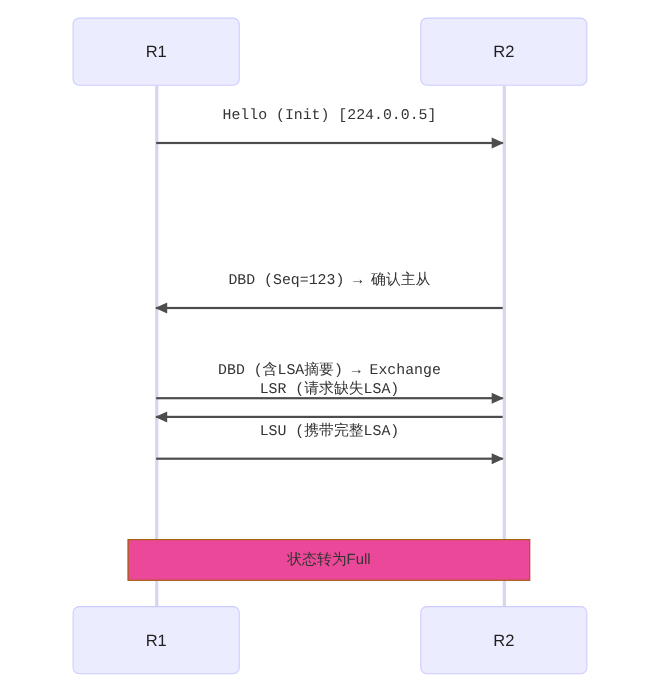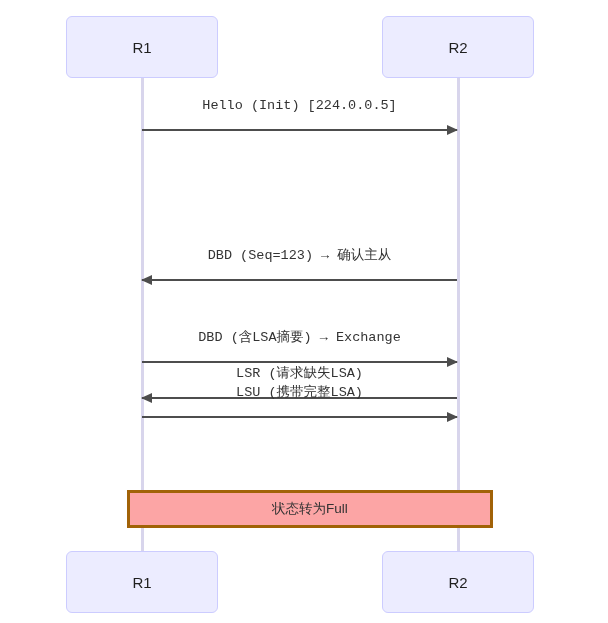--- a/index.html
+++ b/index.html
@@ -97,27 +97,27 @@
     border-left: 11px solid #4d4d4d;
   }
   .message.to-left .msg-head {
     left: -1px;
     border-right: 11px solid #4d4d4d;
   }
 
   
   #note-full {
     position: absolute;
-    left: 127px;
+    left: 116px;
     top: 490px;
     width: 366px;
     height: 38px;
     box-sizing: border-box;
-    background: #fca5a5;
-    border: 3px solid #a16207;
+    background: #ec4899;
+    border: 1px solid #a16207;
     display: flex;
     align-items: center;
     justify-content: center;
   }
   #note-full .note-text {
     font-size: 13.5px;
     color: #333333;
     line-height: 1;
     font-family: "Liberation Sans", "DejaVu Sans", sans-serif;
   }
@@ -150,21 +150,21 @@
     <span class="msg-line"></span>
     <span class="msg-head"></span>
   </div>
 
   <div class="message to-right" style="top:297px;margin-top:32px;">
     <span class="msg-text">DBD (含LSA摘要) → Exchange</span>
     <span class="msg-line"></span>
     <span class="msg-head"></span>
   </div>
 
-  <div class="message to-left" style="top:346px;margin-top:19px;">
+  <div class="message to-left" style="top:346px;">
     <span class="msg-text">LSR (请求缺失LSA)</span>
     <span class="msg-line"></span>
     <span class="msg-head"></span>
   </div>
 
   <div class="message to-right" style="top:384px;">
     <span class="msg-text">LSU (携带完整LSA)</span>
     <span class="msg-line"></span>
     <span class="msg-head"></span>
   </div>

